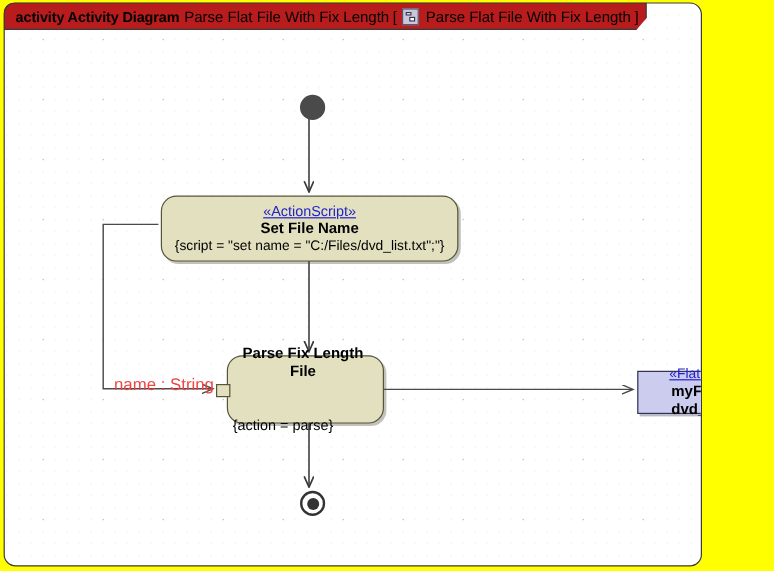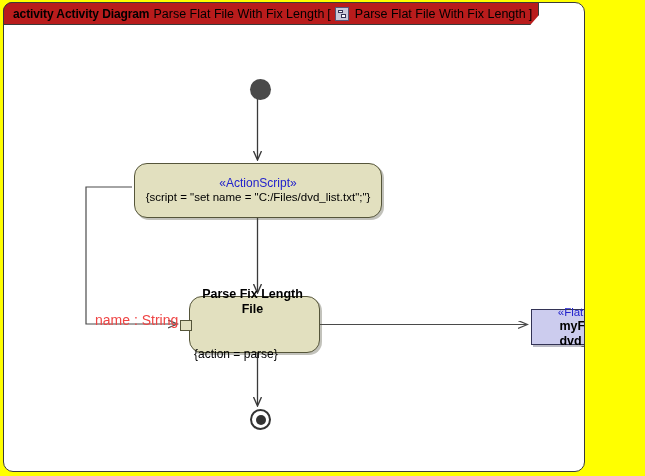--- a/index.html
+++ b/index.html
@@ -113,20 +113,21 @@
     display: flex;
     flex-direction: column;
     justify-content: center;
     z-index: 12;
   }
   .stereo {
     color: #2222cc;
     font-size: 12px;
     text-align: center;
     line-height: 14px;
+    text-decoration: underline;
   }
   .nodename {
     font-weight: bold;
     font-size: 12.5px;
     color: #000;
     text-align: center;
     line-height: 15px;
   }
   .props {
     font-size: 12px;
@@ -282,20 +283,21 @@
     <g>
       <line x1="315" y1="321.5" x2="523" y2="321.5" stroke="#4a4a4a" stroke-width="1.2" marker-end="url(#arrowOpen)"></line>
     </g>
   </svg>
 
   <div id="initial-node"></div>
   <div id="final-node"></div>
 
   <div class="act-node" id="node-setfilename">
     <div class="stereo">«ActionScript»</div>
+    <div class="nodename">Set File Name</div>
     <div class="props">{script = "set name = "C:/Files/dvd_list.txt";"}</div>
   </div>
 
   <div class="act-node" id="node-parsefix">
     <div class="nodename">Parse Fix Length File</div>
     <div class="props">{action = parse}</div>
   </div>
 
   <div id="pin-in"></div>
 

